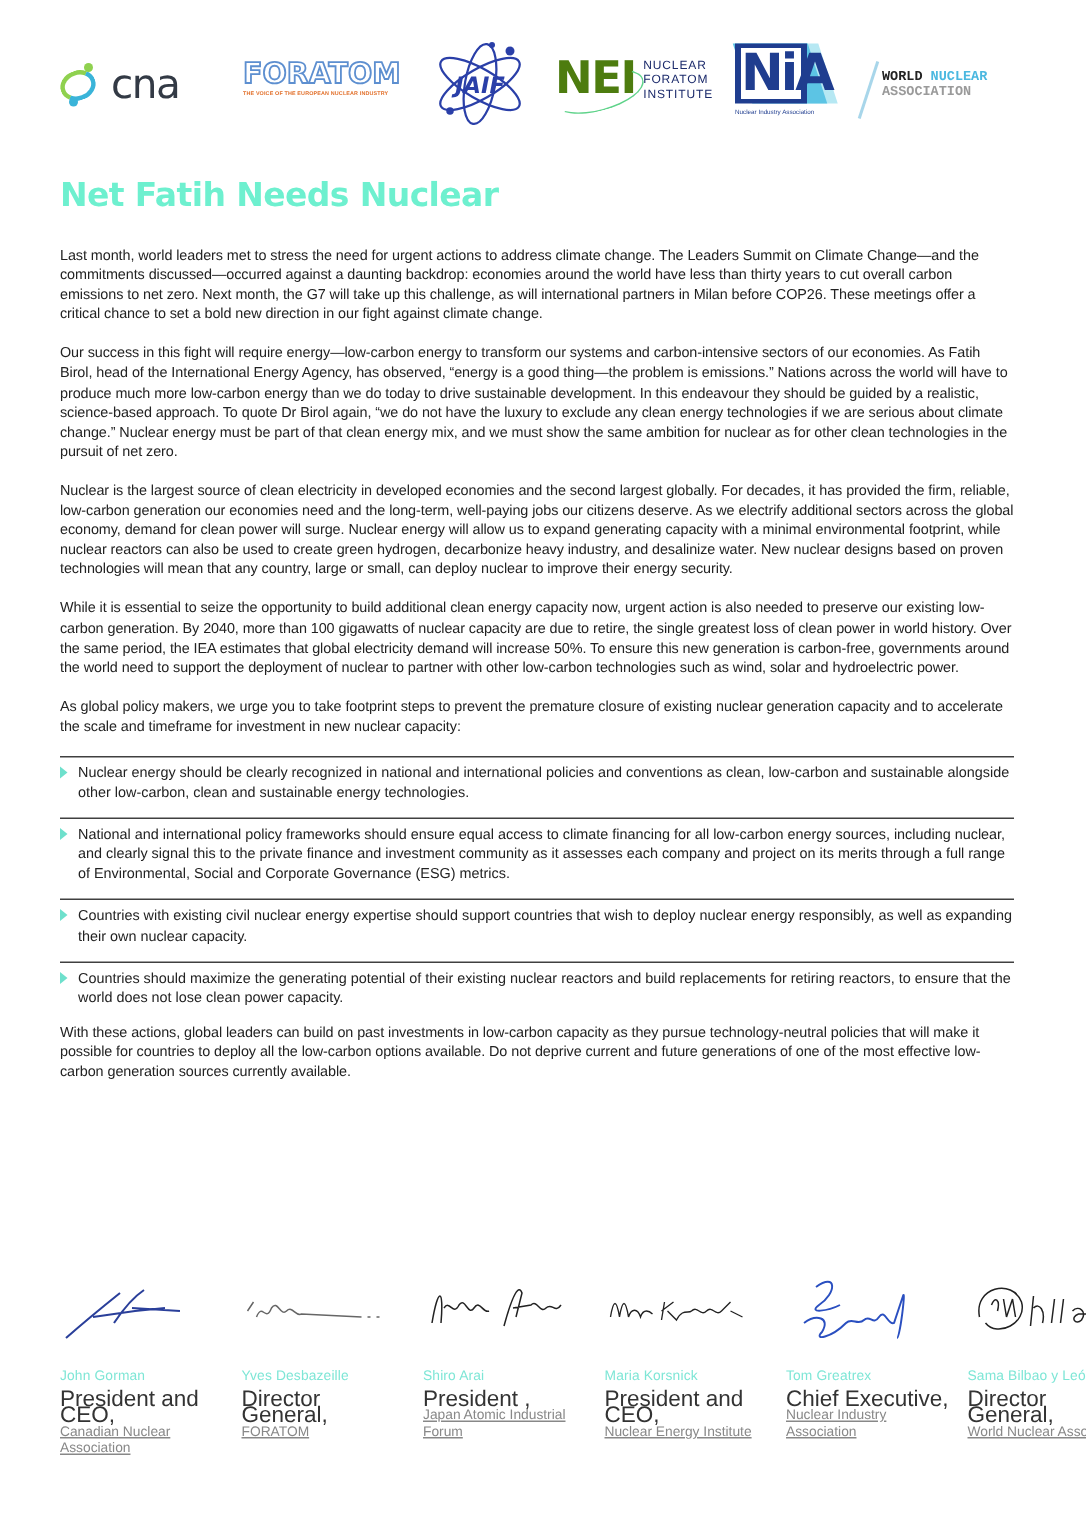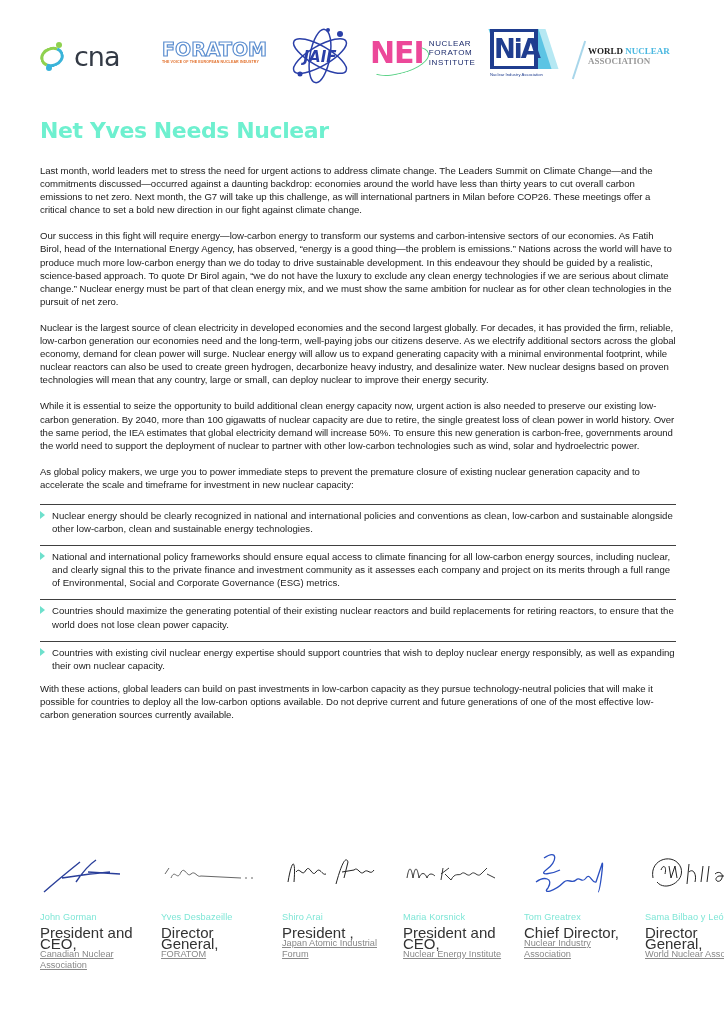--- a/index.html
+++ b/index.html
@@ -23,38 +23,38 @@
   .foratom-text { font-family: "DejaVu Sans", sans-serif; font-weight: bold; font-size: 19px; color: #ffffff;
                   -webkit-text-stroke: 1.2px #5d8fd0; letter-spacing: 0px; line-height: 1; }
   .foratom-sub { font-size: 3.6px; color: #e2702b; font-weight: bold; letter-spacing: 0.1px; margin-top: 1px; }
 
   
   .logo-jaif { left: 250px; top: -4px; width: 64px; height: 58px; }
   .jaif-svg { width: 64px; height: 58px; }
 
   
   .logo-nei { left: 332px; top: 8px; }
-  .nei-big { font-family: "DejaVu Sans", sans-serif; font-weight: bold; font-size: 30px; color: #ec4899; letter-spacing: -1px; line-height: 1; position: relative; }
+  .nei-big { font-family: "DejaVu Sans", sans-serif; font-weight: bold; font-size: 30px; color: #4d7c0f; letter-spacing: -1px; line-height: 1; position: relative; }
   .nei-swoosh { position: absolute; left: -2px; top: 10px; width: 62px; height: 26px; border: 1.5px solid #5fd38a; border-radius: 50%; border-top-color: transparent; border-left-color: transparent; transform: rotate(-15deg); }
   .nei-words { margin-left: 5px; font-size: 8px; line-height: 9.5px; color: #1b2a6b; letter-spacing: 0.6px; }
 
   
   .logo-nia { left: 452px; top: -1px; flex-direction: column; align-items: flex-start; }
   .nia-box { position: relative; width: 60px; height: 40px; }
   .nia-stripe1 { position: absolute; left: 10px; top: 0; width: 52px; height: 40px; background: #b6e8f3; transform: skewX(18deg); }
   .nia-stripe2 { position: absolute; left: 5px; top: 0; width: 50px; height: 40px; background: #5cc4e4; transform: skewX(18deg); }
   .nia-core { position: absolute; left: 0; top: 0; width: 48px; height: 40px; background: #1f3d8f; }
   .nia-letters { position: absolute; left: 4px; top: 3px; width: 40px; height: 34px; background: #fff; color: #1f3d8f;
-                 font-weight: bold; font-size: 26px; line-height: 34px; text-align: center; font-family: "DejaVu Sans", sans-serif; letter-spacing: -2px; }
+                 font-weight: bold; font-size: 34px; line-height: 34px; text-align: center; font-family: "DejaVu Sans", sans-serif; letter-spacing: -2px; }
   .nia-sub { font-size: 4.2px; color: #1f3d8f; margin-top: 3px; }
 
   
   .logo-wna { left: 540px; top: 2px; }
   .wna-slash { width: 2px; height: 40px; background: #a8d6ea; transform: rotate(18deg); margin-right: 8px; margin-top: 8px; }
-  .wna-text { font-family: Liberation Serif, serif; font-weight: bold; font-size: 9px; line-height: 10px; color: #222; }
+  .wna-text { font-family: Liberation Mono, monospace; font-weight: bold; font-size: 9px; line-height: 10px; color: #222; }
   .wna-text .hl { color: #4bb8e0; }
   .wna-text .grey { color: #9a9a9a; }
 
   .content { position: absolute; left: 40px; top: 118px; width: 636px; }
   h1 { font-family: "DejaVu Sans", sans-serif; font-weight: bold; font-size: 22px; color: #6ef0cf; letter-spacing: -0.4px; line-height: 26px; margin-bottom: 20px; }
 
   p.body { font-size: 9.6px; line-height: 13.1px; color: #222; margin-bottom: 13px; letter-spacing: -0.05px; }
 
   .bullets { margin-top: 0px; margin-bottom: 10px; }
   .bullet { border-top: 1px solid #404040; padding-top: 4px; padding-left: 12px; position: relative; font-size: 9.6px; line-height: 13.1px; margin-bottom: 10px; color: #222; }
@@ -124,44 +124,44 @@
   <div class="logo logo-wna">
     <div class="wna-slash"></div>
     <div class="wna-text">
       <div><span>WORLD </span><span class="hl">NUCLEAR</span></div>
       <div class="grey">ASSOCIATION</div>
     </div>
   </div>
 </div>
 
 <div class="content">
-  <h1>Net Yves Needs Nuclear</h1>
+  <h1>Net Fatih Needs Nuclear</h1>
 
   <p class="body">Last month, world leaders met to stress the need for urgent actions to address climate change. The Leaders Summit on Climate Change—and the commitments discussed—occurred against a daunting backdrop: economies around the world have less than thirty years to cut overall carbon emissions to net zero. Next month, the G7 will take up this challenge, as will international partners in Milan before COP26. These meetings offer a critical chance to set a bold new direction in our fight against climate change.</p>
   <p class="body">Our success in this fight will require energy—low-carbon energy to transform our systems and carbon-intensive sectors of our economies. As Fatih Birol, head of the International Energy Agency, has observed, “energy is a good thing—the problem is emissions.” Nations across the world will have to produce much more low-carbon energy than we do today to drive sustainable development. In this endeavour they should be guided by a realistic, science-based approach. To quote Dr Birol again, “we do not have the luxury to exclude any clean energy technologies if we are serious about climate change.” Nuclear energy must be part of that clean energy mix, and we must show the same ambition for nuclear as for other clean technologies in the pursuit of net zero.</p>
   <p class="body">Nuclear is the largest source of clean electricity in developed economies and the second largest globally. For decades, it has provided the firm, reliable, low-carbon generation our economies need and the long-term, well-paying jobs our citizens deserve. As we electrify additional sectors across the global economy, demand for clean power will surge. Nuclear energy will allow us to expand generating capacity with a minimal environmental footprint, while nuclear reactors can also be used to create green hydrogen, decarbonize heavy industry, and desalinize water. New nuclear designs based on proven technologies will mean that any country, large or small, can deploy nuclear to improve their energy security.</p>
   <p class="body">While it is essential to seize the opportunity to build additional clean energy capacity now, urgent action is also needed to preserve our existing low-carbon generation. By 2040, more than 100 gigawatts of nuclear capacity are due to retire, the single greatest loss of clean power in world history. Over the same period, the IEA estimates that global electricity demand will increase 50%. To ensure this new generation is carbon-free, governments around the world need to support the deployment of nuclear to partner with other low-carbon technologies such as wind, solar and hydroelectric power.</p>
-  <p class="body">As global policy makers, we urge you to power immediate steps to prevent the premature closure of existing nuclear generation capacity and to accelerate the scale and timeframe for investment in new nuclear capacity:</p>
+  <p class="body">As global policy makers, we urge you to take footprint steps to prevent the premature closure of existing nuclear generation capacity and to accelerate the scale and timeframe for investment in new nuclear capacity:</p>
 
   <div class="bullets">
     <div class="bullet">
       <span class="bullet-arrow"></span>
       <span>Nuclear energy should be clearly recognized in national and international policies and conventions as clean, low-carbon and sustainable alongside other low-carbon, clean and sustainable energy technologies.</span>
     </div>
     <div class="bullet">
       <span class="bullet-arrow"></span>
       <span>National and international policy frameworks should ensure equal access to climate financing for all low-carbon energy sources, including nuclear, and clearly signal this to the private finance and investment community as it assesses each company and project on its merits through a full range of Environmental, Social and Corporate Governance (ESG) metrics.</span>
     </div>
     <div class="bullet">
       <span class="bullet-arrow"></span>
+      <span>Countries with existing civil nuclear energy expertise should support countries that wish to deploy nuclear energy responsibly, as well as expanding their own nuclear capacity.</span>
+    </div>
+    <div class="bullet">
+      <span class="bullet-arrow"></span>
       <span>Countries should maximize the generating potential of their existing nuclear reactors and build replacements for retiring reactors, to ensure that the world does not lose clean power capacity.</span>
-    </div>
-    <div class="bullet">
-      <span class="bullet-arrow"></span>
-      <span>Countries with existing civil nuclear energy expertise should support countries that wish to deploy nuclear energy responsibly, as well as expanding their own nuclear capacity.</span>
     </div>
   </div>
 
   <p class="body">With these actions, global leaders can build on past investments in low-carbon capacity as they pursue technology-neutral policies that will make it possible for countries to deploy all the low-carbon options available. Do not deprive current and future generations of one of the most effective low-carbon generation sources currently available.</p>
 </div>
 
 <div class="signers">
   <div class="signer">
     <div class="sig">
       <svg viewBox="0 0 100 50">
@@ -202,21 +202,21 @@
     <div class="signer-role">President and CEO,</div>
     <div class="signer-org">Nuclear Energy Institute</div>
   </div>
   <div class="signer">
     <div class="sig">
       <svg viewBox="0 0 100 50">
           <path d="M20 10 C34 0 34 14 22 22 C14 28 28 26 36 22 M12 34 C20 28 30 30 24 40 C18 46 30 44 40 34 C44 30 48 36 52 32 C56 28 58 36 62 30 C66 24 68 36 72 34 L78 16 C80 10 76 44 74 44" fill="none" stroke="#2a4fc0" stroke-width="1.3"></path>
         </svg>
     </div>
     <div class="signer-name">Tom Greatrex</div>
-    <div class="signer-role">Chief Director,</div>
+    <div class="signer-role">Chief Executive,</div>
     <div class="signer-org">Nuclear Industry Association</div>
   </div>
   <div class="signer">
     <div class="sig">
       <svg viewBox="0 0 100 50">
           <path d="M8 30 C4 10 30 4 36 20 C40 34 20 44 12 34 M16 22 C18 16 22 18 20 26 M24 18 L26 30 L30 18 L32 30 M44 16 L42 36 M44 24 C48 20 52 26 50 34 M58 18 L56 34 M64 18 L62 34 M70 26 C74 22 80 26 76 32 C72 36 68 30 74 28 L82 28" fill="none" stroke="#222" stroke-width="1"></path>
         </svg>
     </div>
     <div class="signer-name">Sama Bilbao y León</div>
     <div class="signer-role">Director General,</div>

